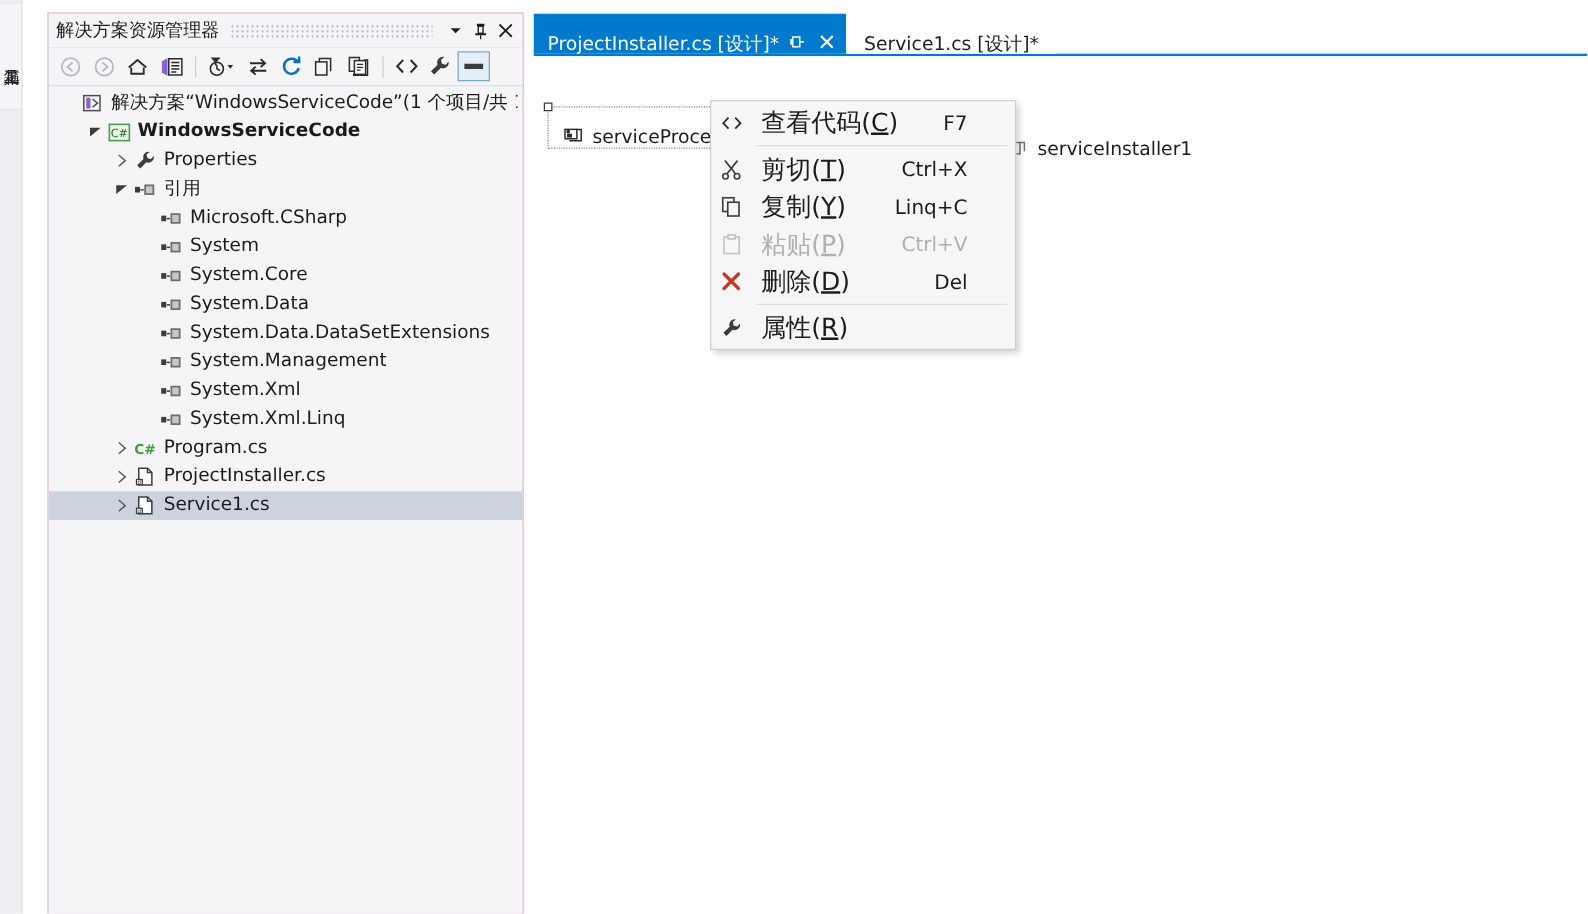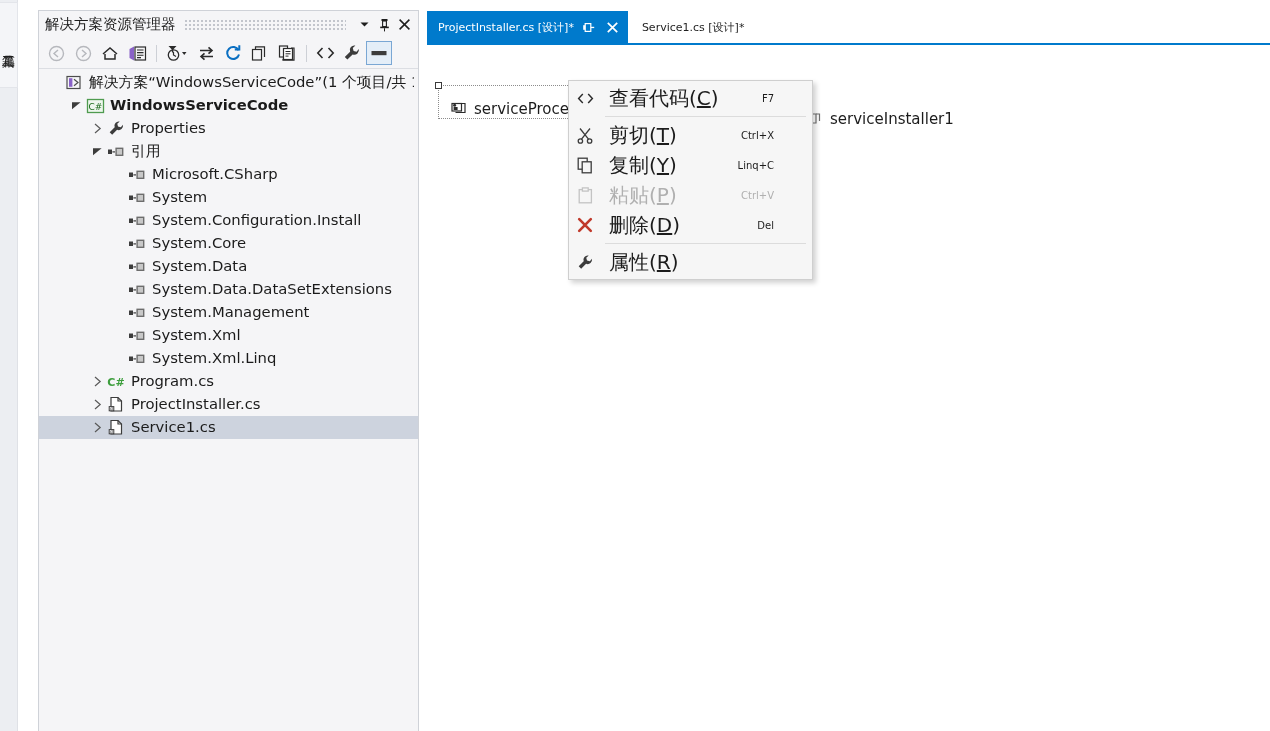--- a/index.html
+++ b/index.html
@@ -185,23 +185,23 @@
   }
   .tabstrip {
     height: 33px;
     display: flex;
     align-items: flex-end;
     background: #ffffff;
   }
   .tab {
     height: 32px;
     display: flex;
-    align-items: center;
+    align-items: flex-end;
     padding: 0 6px 0 11px;
-    font-size: 11px;
+    font-size: 15px;
     font-family: "DejaVu Sans", sans-serif;
     flex: 0 0 auto;
   }
   .tab.active {
     background: #007acc;
     color: #ffffff;
   }
   .tab.inactive {
     background: #ffffff;
     color: #1e1e1e;
@@ -287,21 +287,21 @@
   }
   .ctx-label {
     flex: 1 1 auto;
     font-size: 20px;
     color: #1c1c1c;
     font-family: "DejaVu Sans", sans-serif;
     padding-left: 8px;
     white-space: nowrap;
   }
   .ctx-shortcut {
-    font-size: 10px;
+    font-size: 16px;
     color: #1c1c1c;
     font-family: "DejaVu Sans", sans-serif;
     padding-right: 38px;
     white-space: nowrap;
   }
   .ctx-sep {
     height: 1px;
     background: #dcdcdc;
     margin: 3px 6px 3px 36px;
   }
@@ -506,33 +506,20 @@
           <span class="expander"></span>
           <span class="tree-icon">
             <svg width="18" height="14" viewBox="0 0 18 14">
               <rect x="1" y="4.5" width="4" height="4.5" fill="#3c3c3c"></rect>
               <rect x="5.4" y="6.3" width="2.6" height="1.2" fill="#3c3c3c"></rect>
               <rect x="8.4" y="2.6" width="8" height="8.4" fill="#6d6d6d"></rect>
               <rect x="9.8" y="4" width="5.2" height="5.6" fill="#c8c8c8"></rect>
             </svg>
           </span>
           <span class="tree-label">System</span>
-        </div>
-        <div class="tree-row">
-          <span style="flex: 0 0 auto; width: 71px; height: 1px;"></span>
-          <span class="expander"></span>
-          <span class="tree-icon">
-            <svg width="18" height="14" viewBox="0 0 18 14">
-              <rect x="1" y="4.5" width="4" height="4.5" fill="#3c3c3c"></rect>
-              <rect x="5.4" y="6.3" width="2.6" height="1.2" fill="#3c3c3c"></rect>
-              <rect x="8.4" y="2.6" width="8" height="8.4" fill="#6d6d6d"></rect>
-              <rect x="9.8" y="4" width="5.2" height="5.6" fill="#c8c8c8"></rect>
-            </svg>
-          </span>
-          <span class="tree-label">System.Configuration.Install</span>
         </div>
         <div class="tree-row">
           <span style="flex: 0 0 auto; width: 71px; height: 1px;"></span>
           <span class="expander"></span>
           <span class="tree-icon">
             <svg width="18" height="14" viewBox="0 0 18 14">
               <rect x="1" y="4.5" width="4" height="4.5" fill="#3c3c3c"></rect>
               <rect x="5.4" y="6.3" width="2.6" height="1.2" fill="#3c3c3c"></rect>
               <rect x="8.4" y="2.6" width="8" height="8.4" fill="#6d6d6d"></rect>
               <rect x="9.8" y="4" width="5.2" height="5.6" fill="#c8c8c8"></rect>

